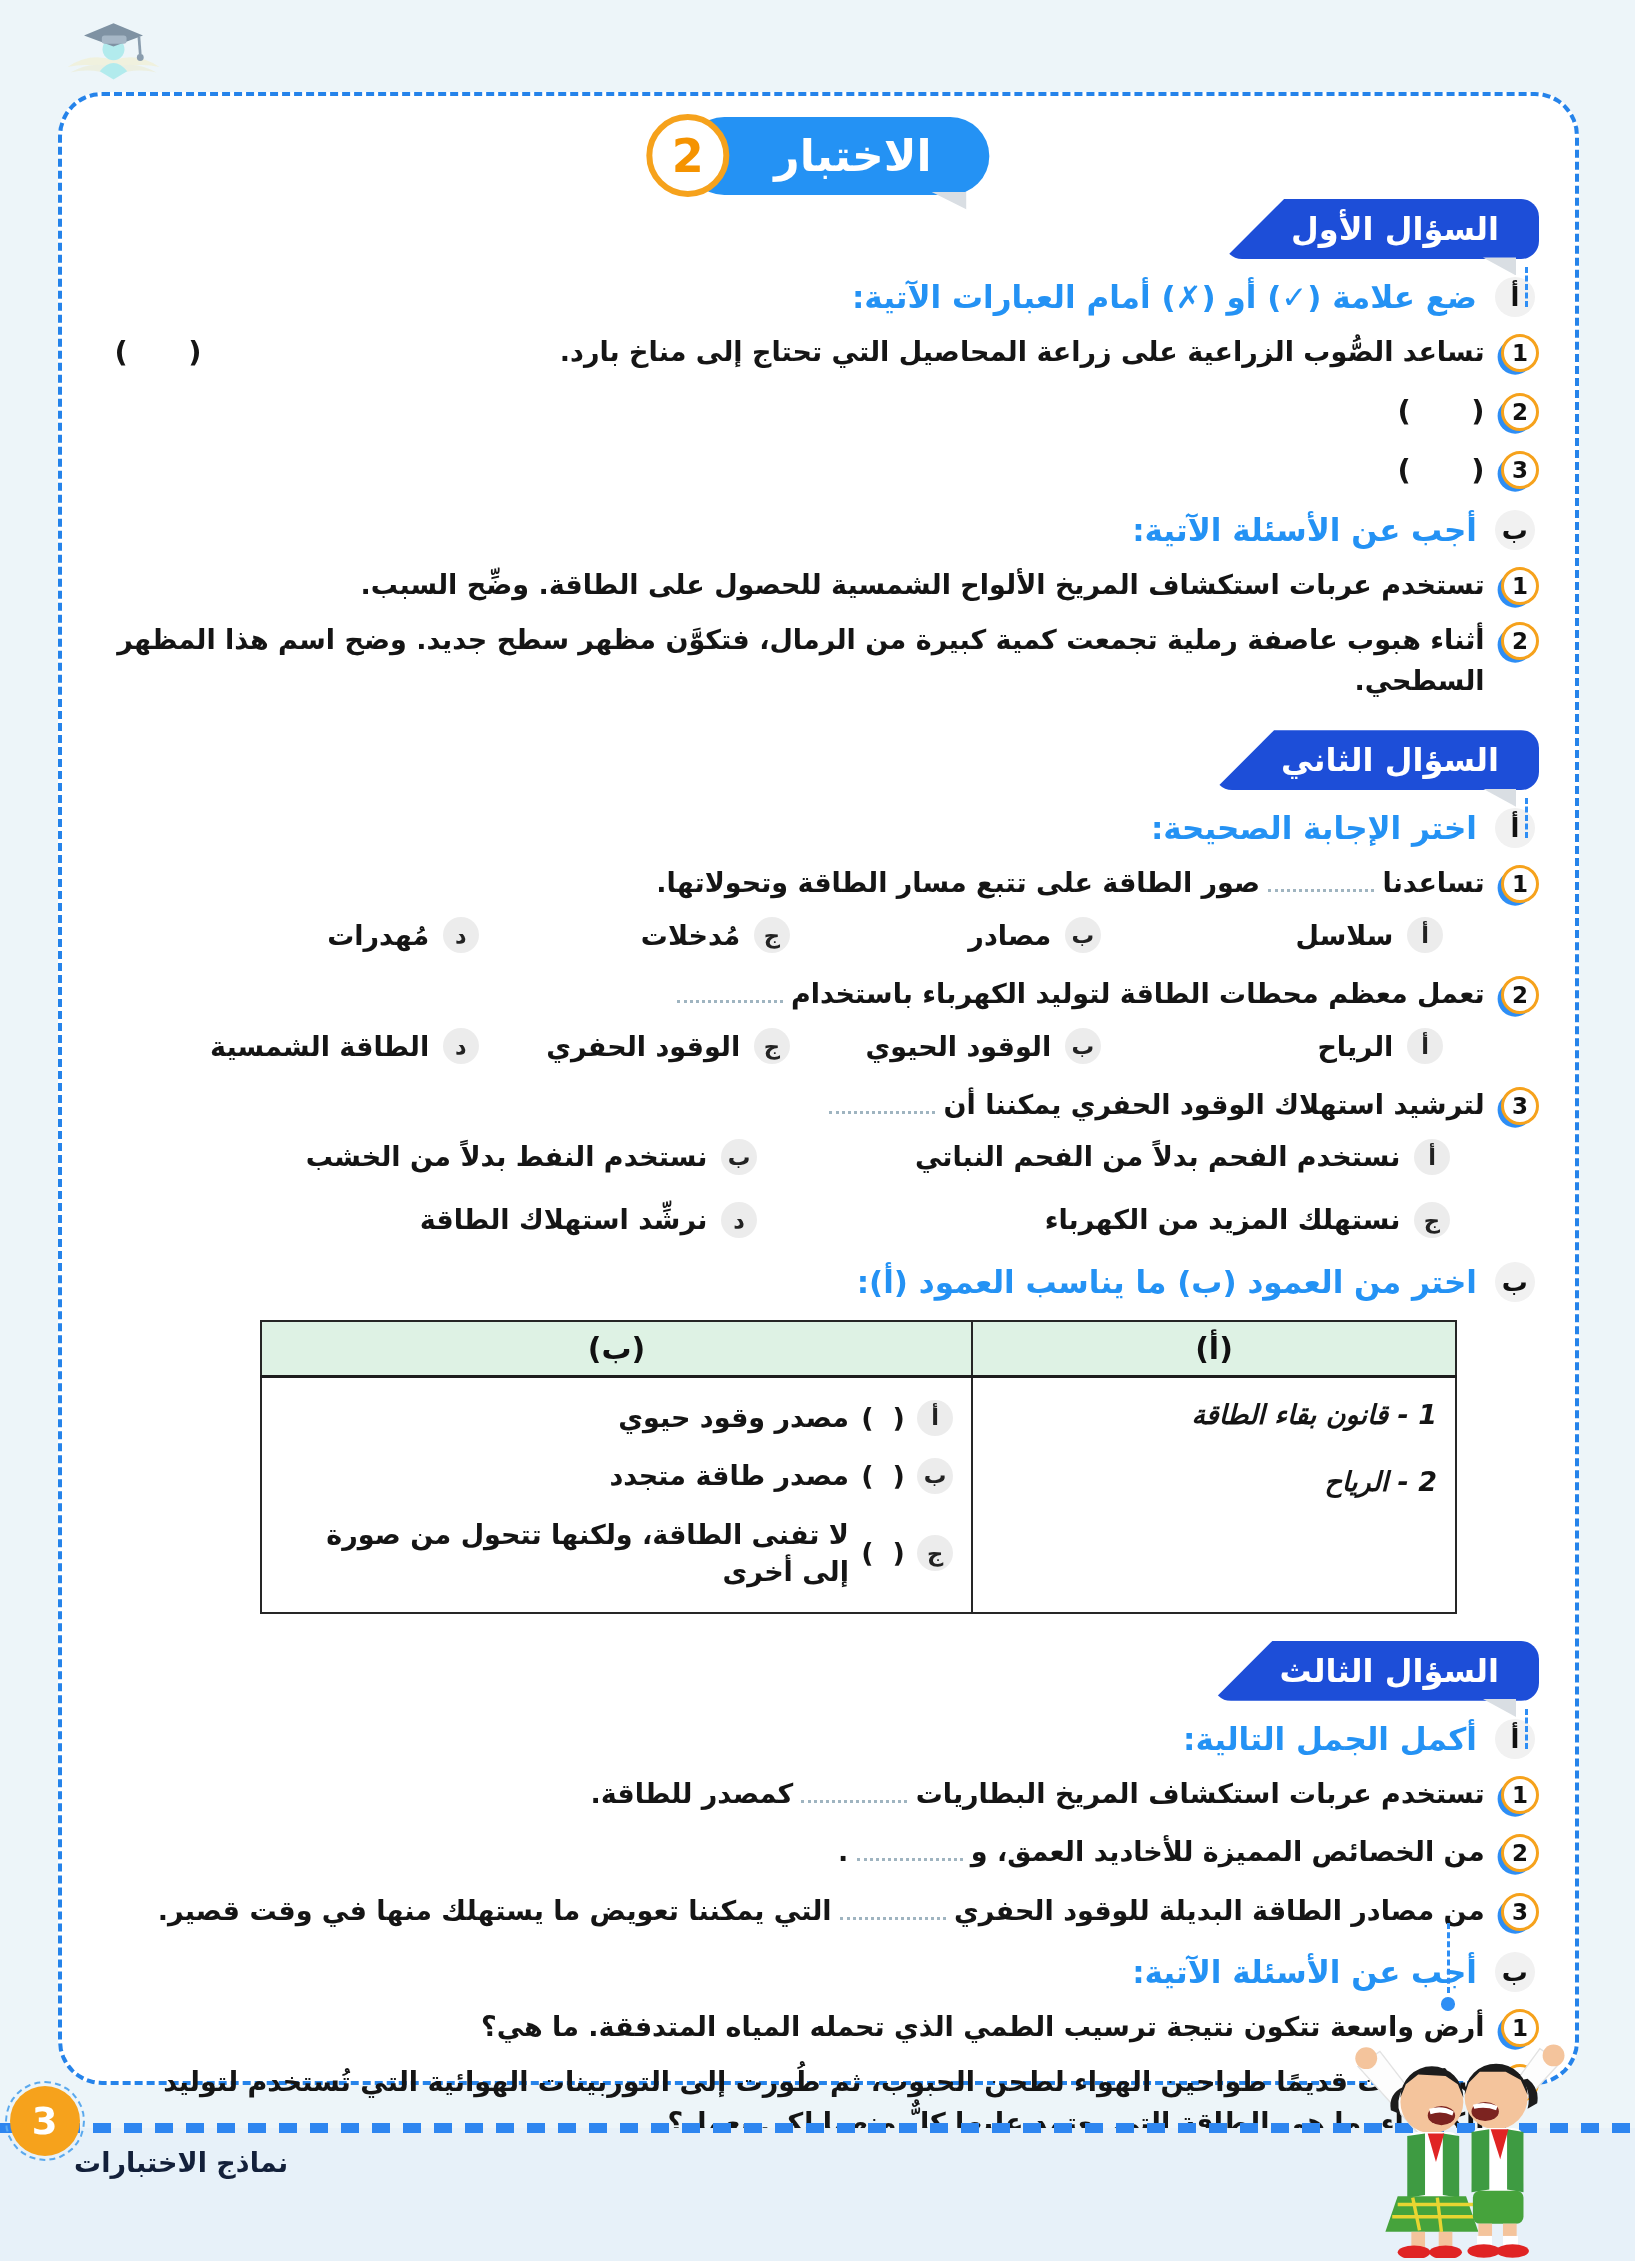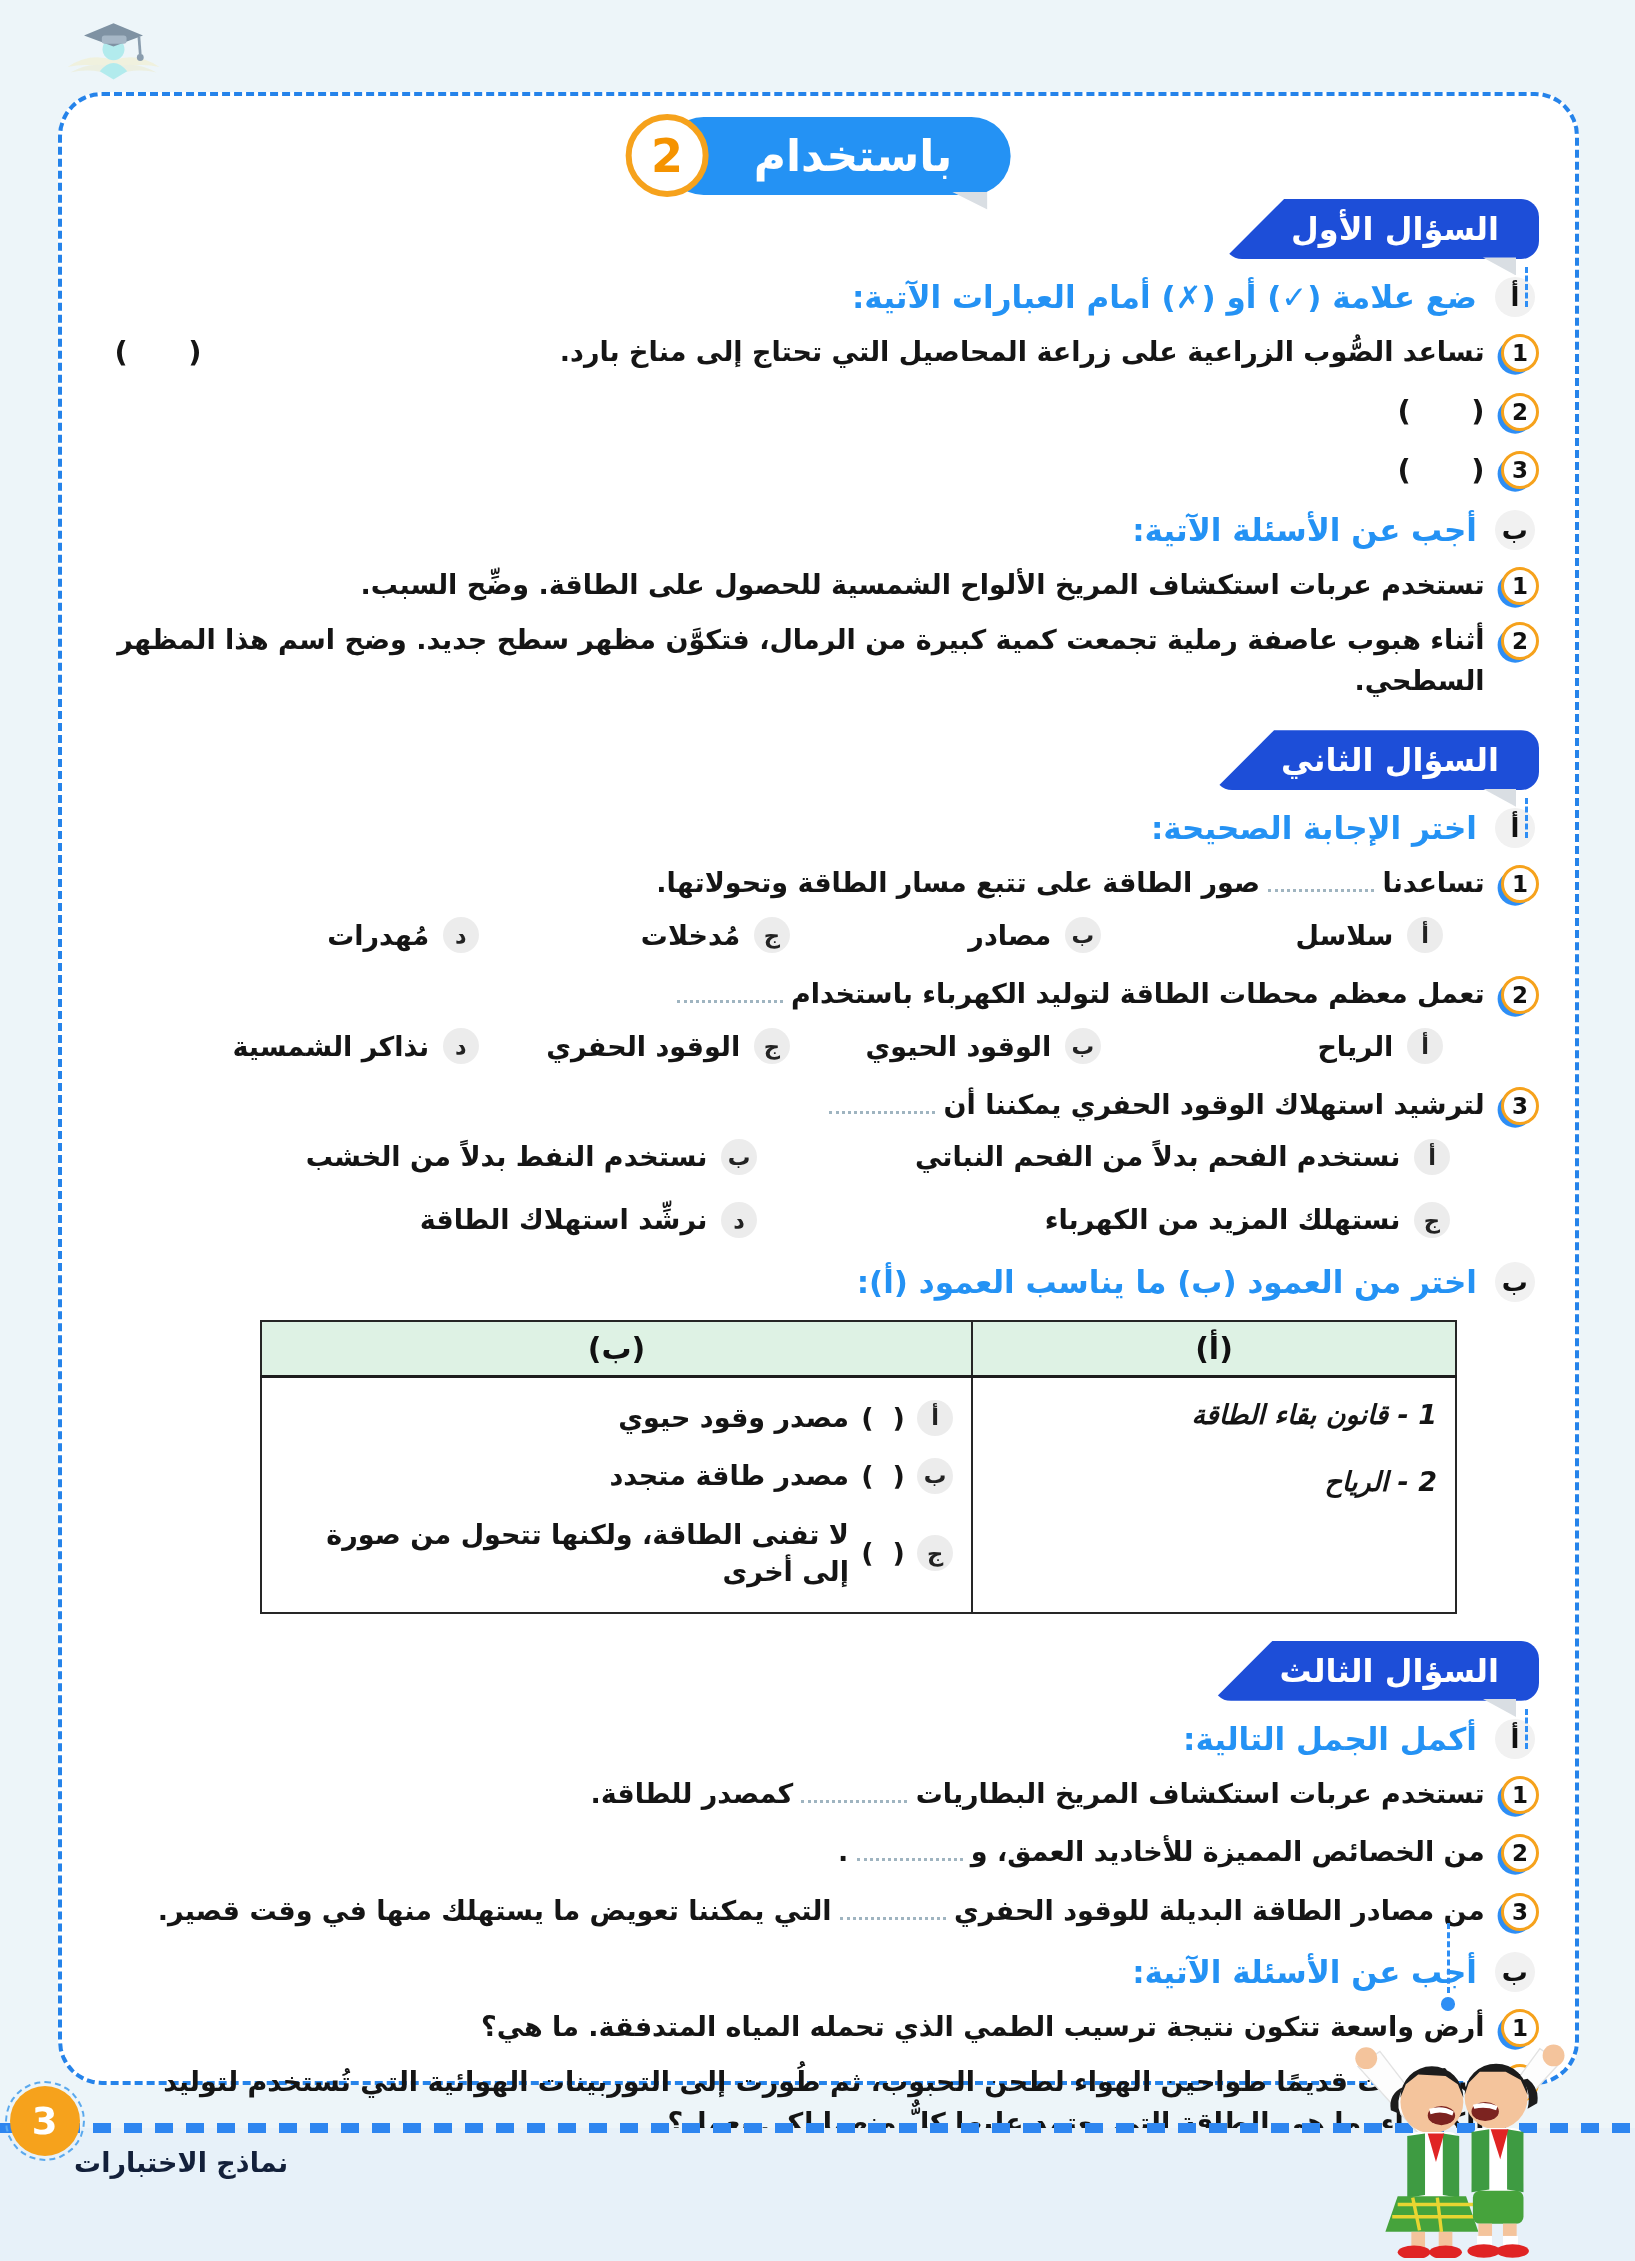--- a/index.html
+++ b/index.html
@@ -115,21 +115,21 @@
   </svg>
   <div class="ar">نذاكر</div>
   <div class="en">Nezakr</div>
 </div>
 
 <div class="watermark">سلاح التلميذ</div>
 
 <div class="title-wrap">
   <div class="title-circle">2</div>
   <div class="title-pill">
-    <span>باستخدام</span>
+    <span>الاختبار</span>
     <div class="title-fold"></div>
   </div>
 </div>
 
 <div class="card">
   <div class="card-content">
 
     <div class="ribbon-wrap">
       <div class="ribbon">السؤال الأول</div>
       <div class="fold"></div>
@@ -219,21 +219,21 @@
       <div class="opt">
           <span class="lcircle">ب</span>
           <span>الوقود الحيوي</span>
         </div>
       <div class="opt">
           <span class="lcircle">ج</span>
           <span>الوقود الحفري</span>
         </div>
       <div class="opt">
           <span class="lcircle">د</span>
-          <span>نذاكر الشمسية</span>
+          <span>الطاقة الشمسية</span>
         </div>
     </div>
 
     <div class="row" style="margin-top:20.5px;">
       <span class="ncircle">3</span>
       <span class="txt">
         <span>لترشيد استهلاك الوقود الحفري يمكننا أن</span><span class="dots"></span><span></span>
       </span>
     </div>
     <div class="opts2x2">

